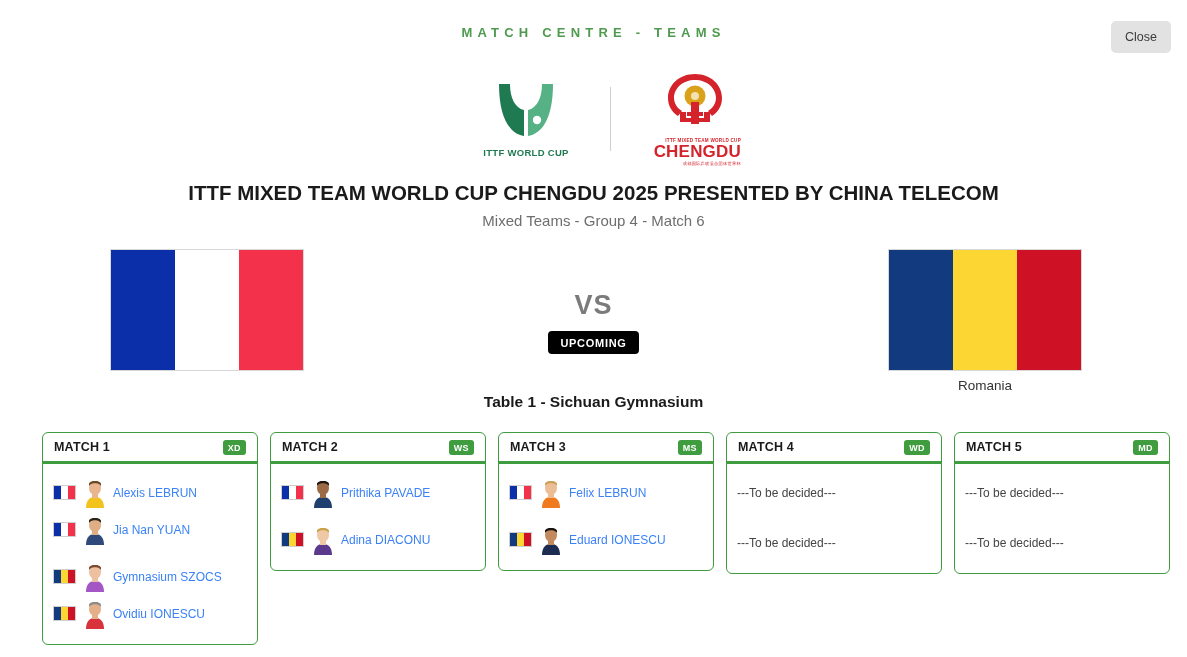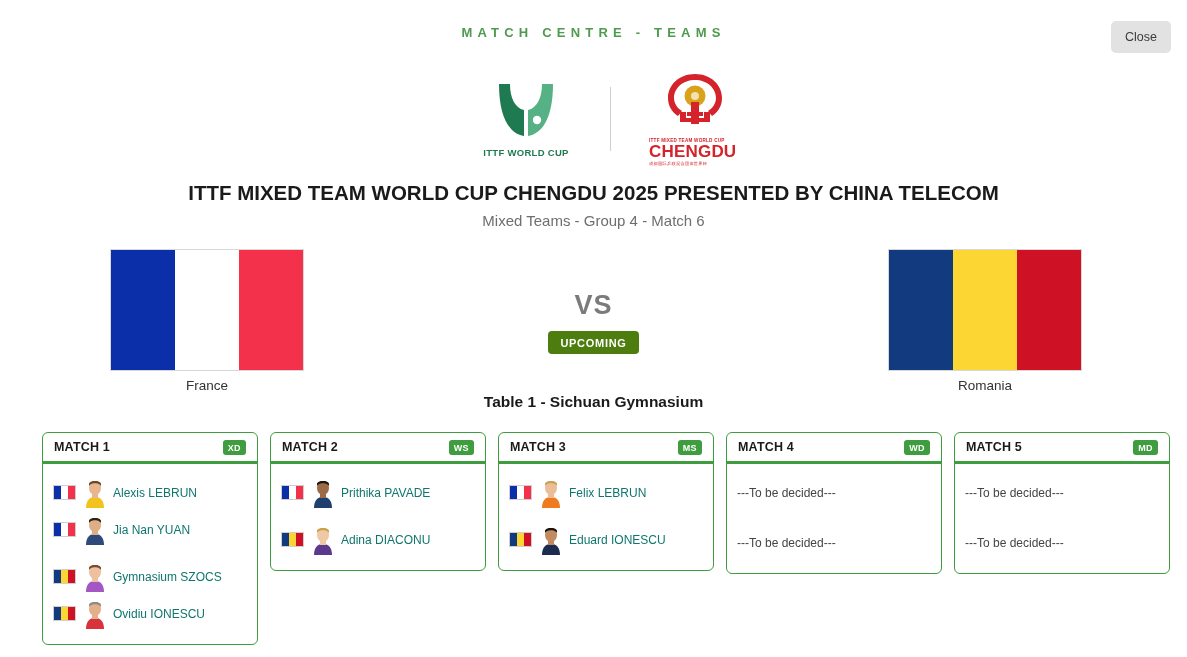--- a/index.html
+++ b/index.html
@@ -34,21 +34,21 @@
   .logos {
     position: absolute; top: 72px; left: 0; width: 1187px;
     display: flex; align-items: center; justify-content: center;
     gap: 0px;
     padding-left: 34px;
   }
   .logo-ittf { width: 92px; text-align: center; }
   .ittf-mark { position: relative; width: 70px; height: 64px; margin: 0 auto; }
   .ittf-cap { font-size: 9.5px; font-weight: 700; color: #1f7a52; letter-spacing: .3px; margin-top: 3px; }
   .logo-div { width: 1px; height: 64px; background: #cfcfcf; margin: 0 38px; }
-  .logo-chengdu { width: 92px; text-align: left; }
+  .logo-chengdu { width: 92px; text-align: right; }
   .cd-mark { position: relative; width: 78px; height: 66px; margin: 0 auto; }
   .cd-sub { font-size: 4.6px; font-weight: 700; color: #d4232a; letter-spacing: .25px; }
   .cd-word { font-size: 17px; font-weight: 700; color: #d4232a; letter-spacing: .2px; line-height: 1.05; }
   .cd-cn { font-size: 4.2px; color: #d4232a; letter-spacing: .3px; }
 
   
   .event-title {
     position: absolute; top: 181px; left: 0; width: 1187px;
     text-align: center;
     font-size: 20.5px; font-weight: 700; color: #1a1a1a;
@@ -70,21 +70,21 @@
   }
   .flag-big span { flex: 1; }
   .team-name { margin-top: 7px; font-size: 13.5px; color: #333; }
 
   .vs-block {
     position: absolute; top: 0; left: 0; width: 1187px; text-align: center;
   }
   .vs-text { font-size: 27px; font-weight: 700; color: #7b7b7b; letter-spacing: 1px; margin-top: 41px; }
   .badge-upcoming {
     display: inline-block; margin-top: 10px;
-    background: #4d7c0f; color: #ffffff;
+    background: #000000; color: #ffffff;
     font-size: 11px; font-weight: 700; letter-spacing: .7px;
     padding: 6px 12px 5px; border-radius: 4px;
   }
 
   .venue {
     position: absolute; top: 393px; left: 0; width: 1187px;
     text-align: center;
     font-size: 15.5px; font-weight: 700; color: #1a1a1a;
   }
 
@@ -117,21 +117,21 @@
   .p-row.spacer-below { margin-bottom: 10px; }
   .flag-sm {
     width: 23px; height: 15px; display: flex;
     border: 1px solid #cfcfcf; flex: 0 0 auto;
   }
   .flag-sm span { flex: 1; }
   .avatar {
     width: 26px; height: 30px; margin-left: 6px; flex: 0 0 auto;
     position: relative;
   }
-  .p-name { margin-left: 5px; font-size: 12px; color: #0f766e; white-space: nowrap; }
+  .p-name { margin-left: 5px; font-size: 12px; color: #3b82f6; white-space: nowrap; }
   .tbd { font-size: 12px; color: #444; height: 37px; display: flex; align-items: center; }
   .tbd.second { margin-top: 13px; }
 </style>
 </head>
 <body>
 
 <div class="page">
 
   <div class="eyebrow">MATCH CENTRE - TEAMS</div>
 
@@ -174,21 +174,20 @@
   <div class="event-title">ITTF MIXED TEAM WORLD CUP CHENGDU 2025 PRESENTED BY CHINA TELECOM</div>
   <div class="event-sub">Mixed Teams - Group 4 - Match 6</div>
 
   <div class="teams">
     <div class="team left">
       <div class="flag-big" id="flag-home">
           <span style="background: rgb(11, 47, 168);"></span>
           <span style="background: rgb(255, 255, 255);"></span>
           <span style="background: rgb(244, 49, 74);"></span>
         </div>
-      <div class="team-name">France</div>
     </div>
 
     <div class="vs-block">
       <div class="vs-text">VS</div>
       <div><span class="badge-upcoming">UPCOMING</span></div>
     </div>
 
     <div class="team right">
       <div class="flag-big" id="flag-away">
           <span style="background: rgb(18, 59, 127);"></span>

